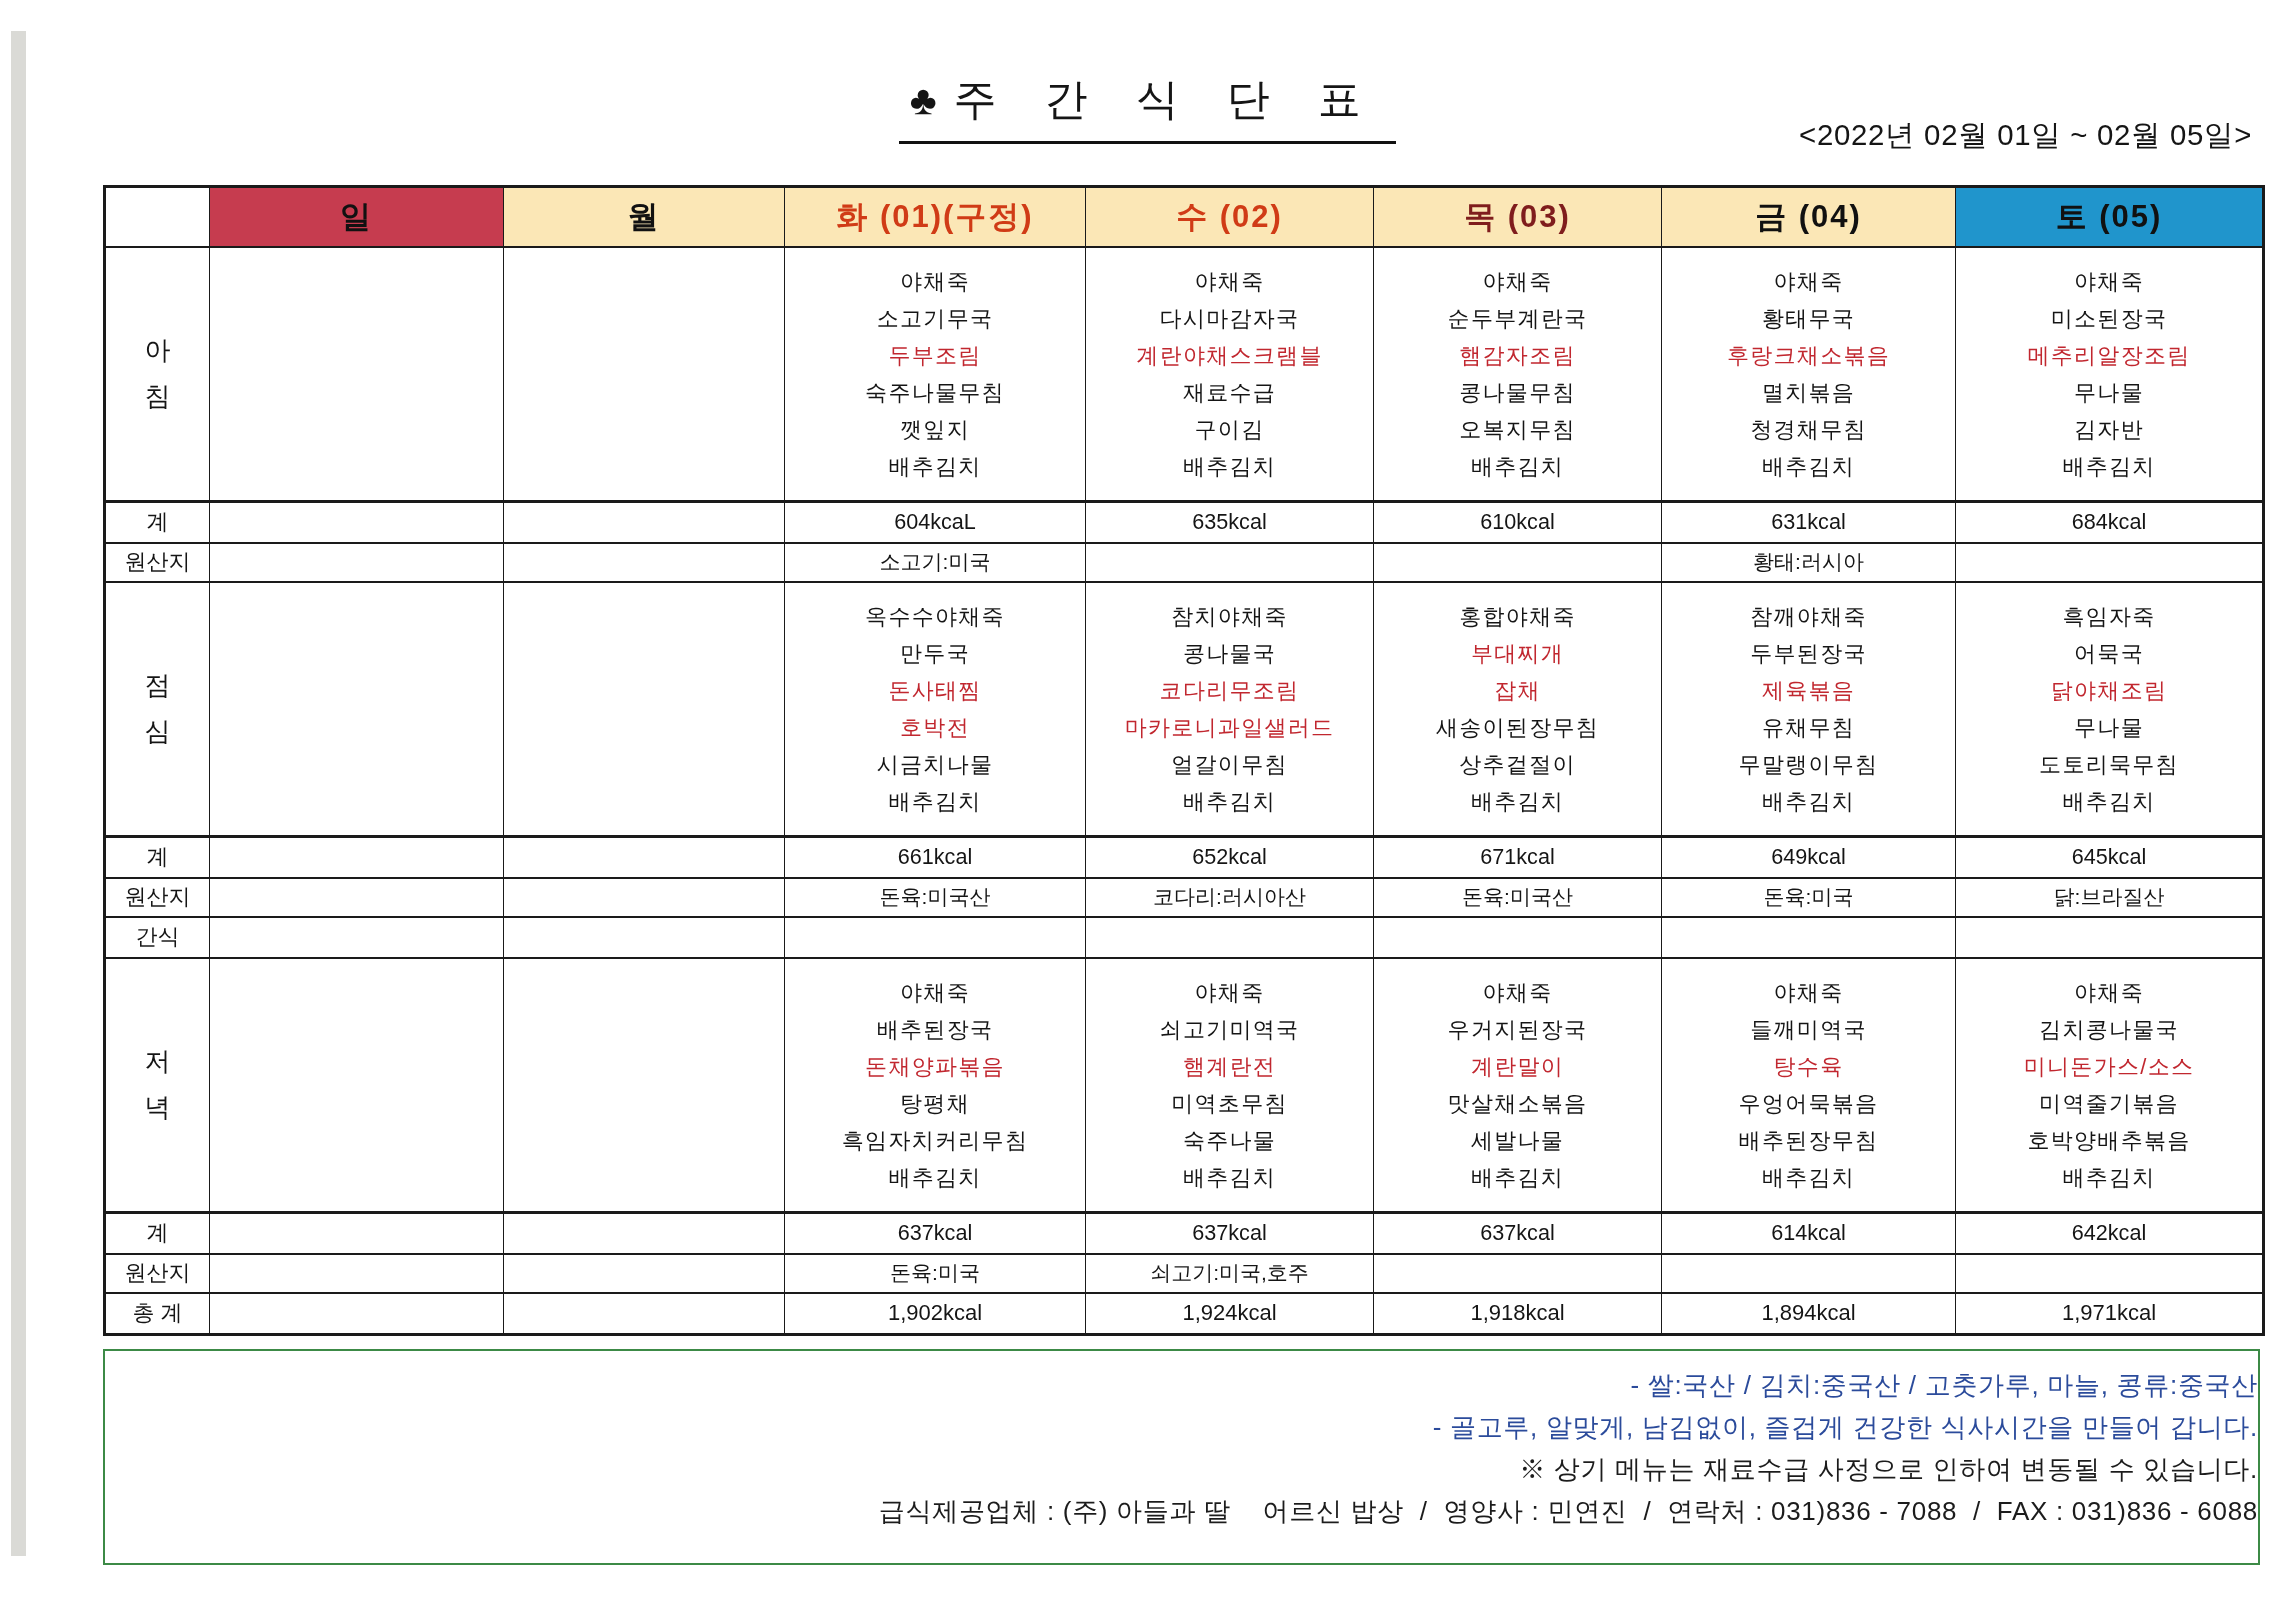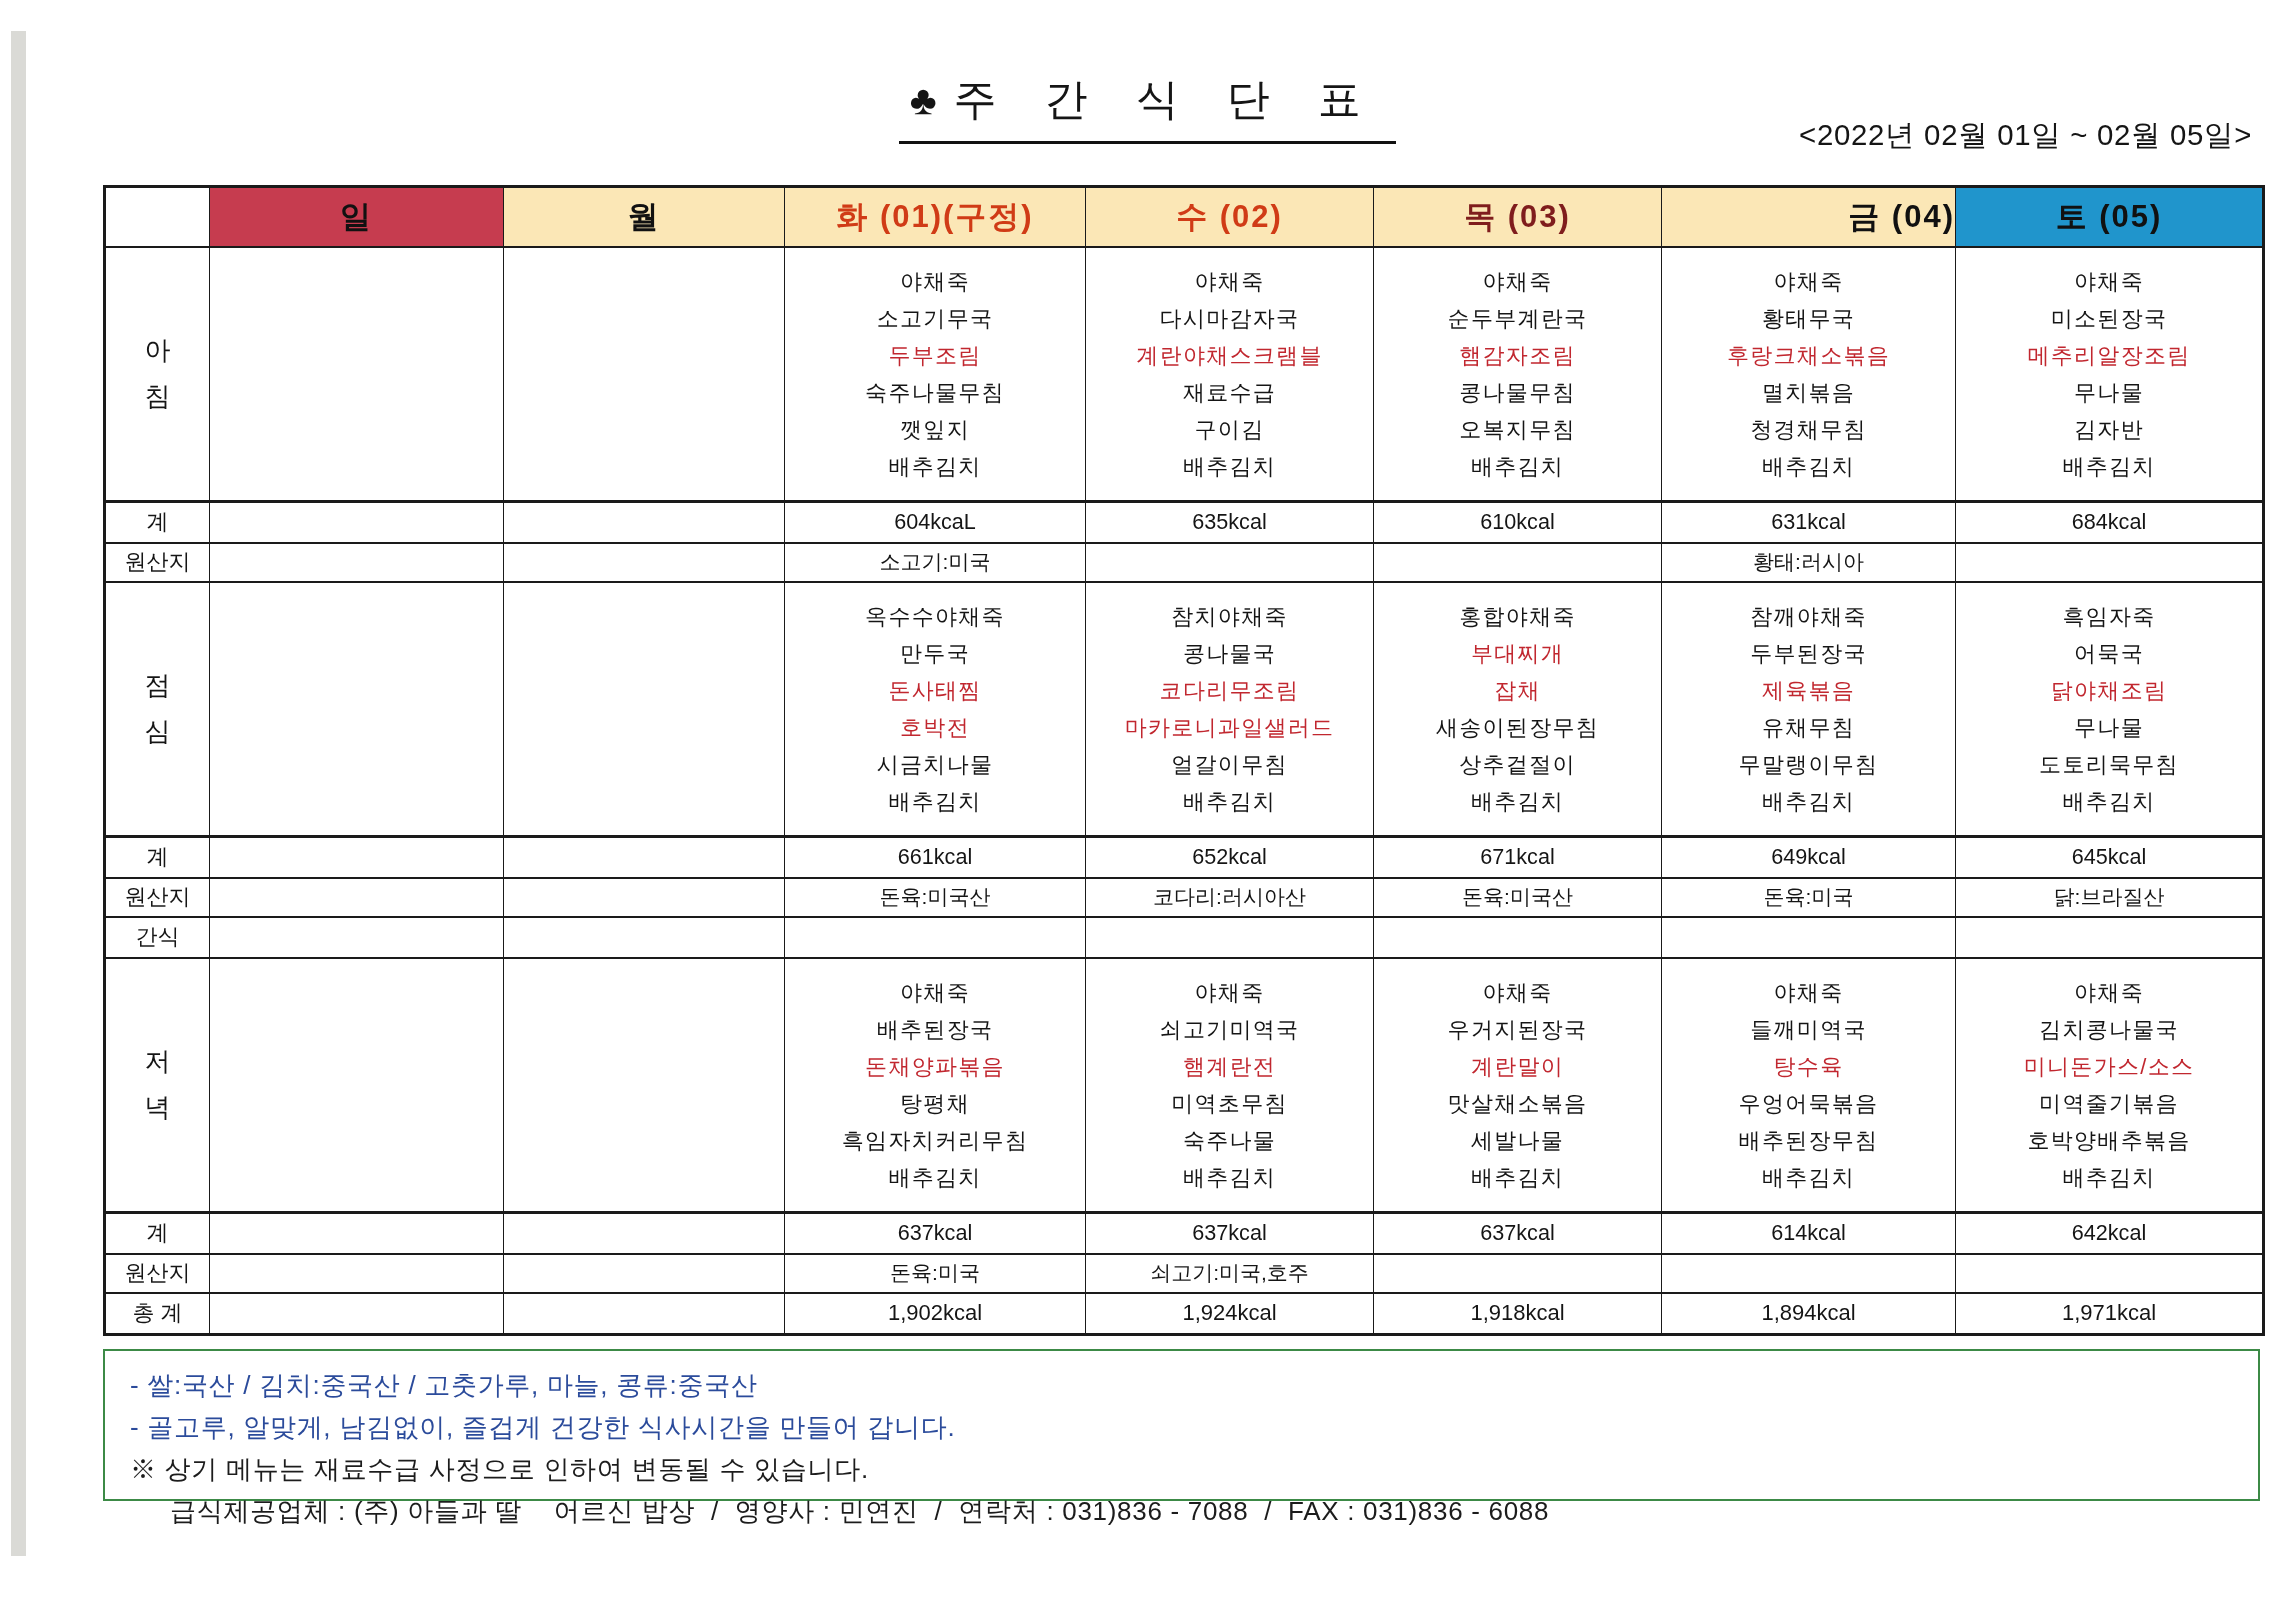--- a/index.html
+++ b/index.html
@@ -32,22 +32,22 @@
   .r-snack{height:41px;padding-left:48px;} .r-snack th,.r-snack td{border-top-width:2.6px;}
   .r-grand{height:42px;} .r-grand th,.r-grand td{border-top-width:2.6px;}
   th.lbl{font-weight:normal;font-size:22px;background:#fff;}
   th.lbl.v div{font-size:26px;line-height:1.15;margin:15.7px 0;}
   .r-sum td{font-size:21.6px;}
   .r-origin td{font-size:21px;}
   .r-grand td{font-size:22px;}
   .menu div.mi{font-size:22px;line-height:37px;letter-spacing:1.3px;}
   .menu div.mi.red{color:#c1272f;}
 
-  .footer-box{position:absolute;left:103px;top:1349px;width:2157px;height:152px;
-              border:2px solid #3c8a46;box-sizing:border-box;padding-top:13px;}
+  .footer-box{position:absolute;left:103px;top:1349px;width:2157px;height:216px;
+              border:2px solid #3c8a46;box-sizing:border-box;padding-top:13px;text-align:right;}
   .foot-line{font-size:26px;line-height:42px;padding-left:25px;white-space:pre-wrap;
              letter-spacing:0.7px;}
   .foot-line.indent{padding-left:65px;}
 </style>
 </head>
 <body>
 
 <div class="scan-strip"></div>
 
 <div class="title-wrap">
@@ -70,21 +70,21 @@
         <col class="c-sat">
     </colgroup>
     <tbody>
         <tr class="r-head">
           <th class="corner"></th>
           <th class="day" style="background: rgb(198, 60, 79); color: rgb(17, 17, 17);">일</th>
           <th class="day" style="background: rgb(251, 231, 182); color: rgb(17, 17, 17);">월</th>
           <th class="day" style="background: rgb(251, 231, 182); color: rgb(208, 59, 22);">화 (01)(구정)</th>
           <th class="day" style="background: rgb(251, 231, 182); color: rgb(208, 59, 22);">수 (02)</th>
           <th class="day" style="background: rgb(251, 231, 182); color: #7f1d1d;">목 (03)</th>
-          <th class="day" style="background: rgb(251, 231, 182); color: rgb(17, 17, 17); text-align: right;">금 (04)</th>
+          <th class="day" style="background: rgb(251, 231, 182); color: rgb(17, 17, 17);">금 (04)</th>
           <th class="day" style="background: rgb(32, 149, 204); color: rgb(17, 17, 17);">토 (05)</th>
         </tr>
         <tr class="r-menu">
           <th class="lbl v">
             <div>아</div>
             <div>침</div>
           </th>
           <td class="menu"></td>
           <td class="menu"></td>
           <td class="menu">

